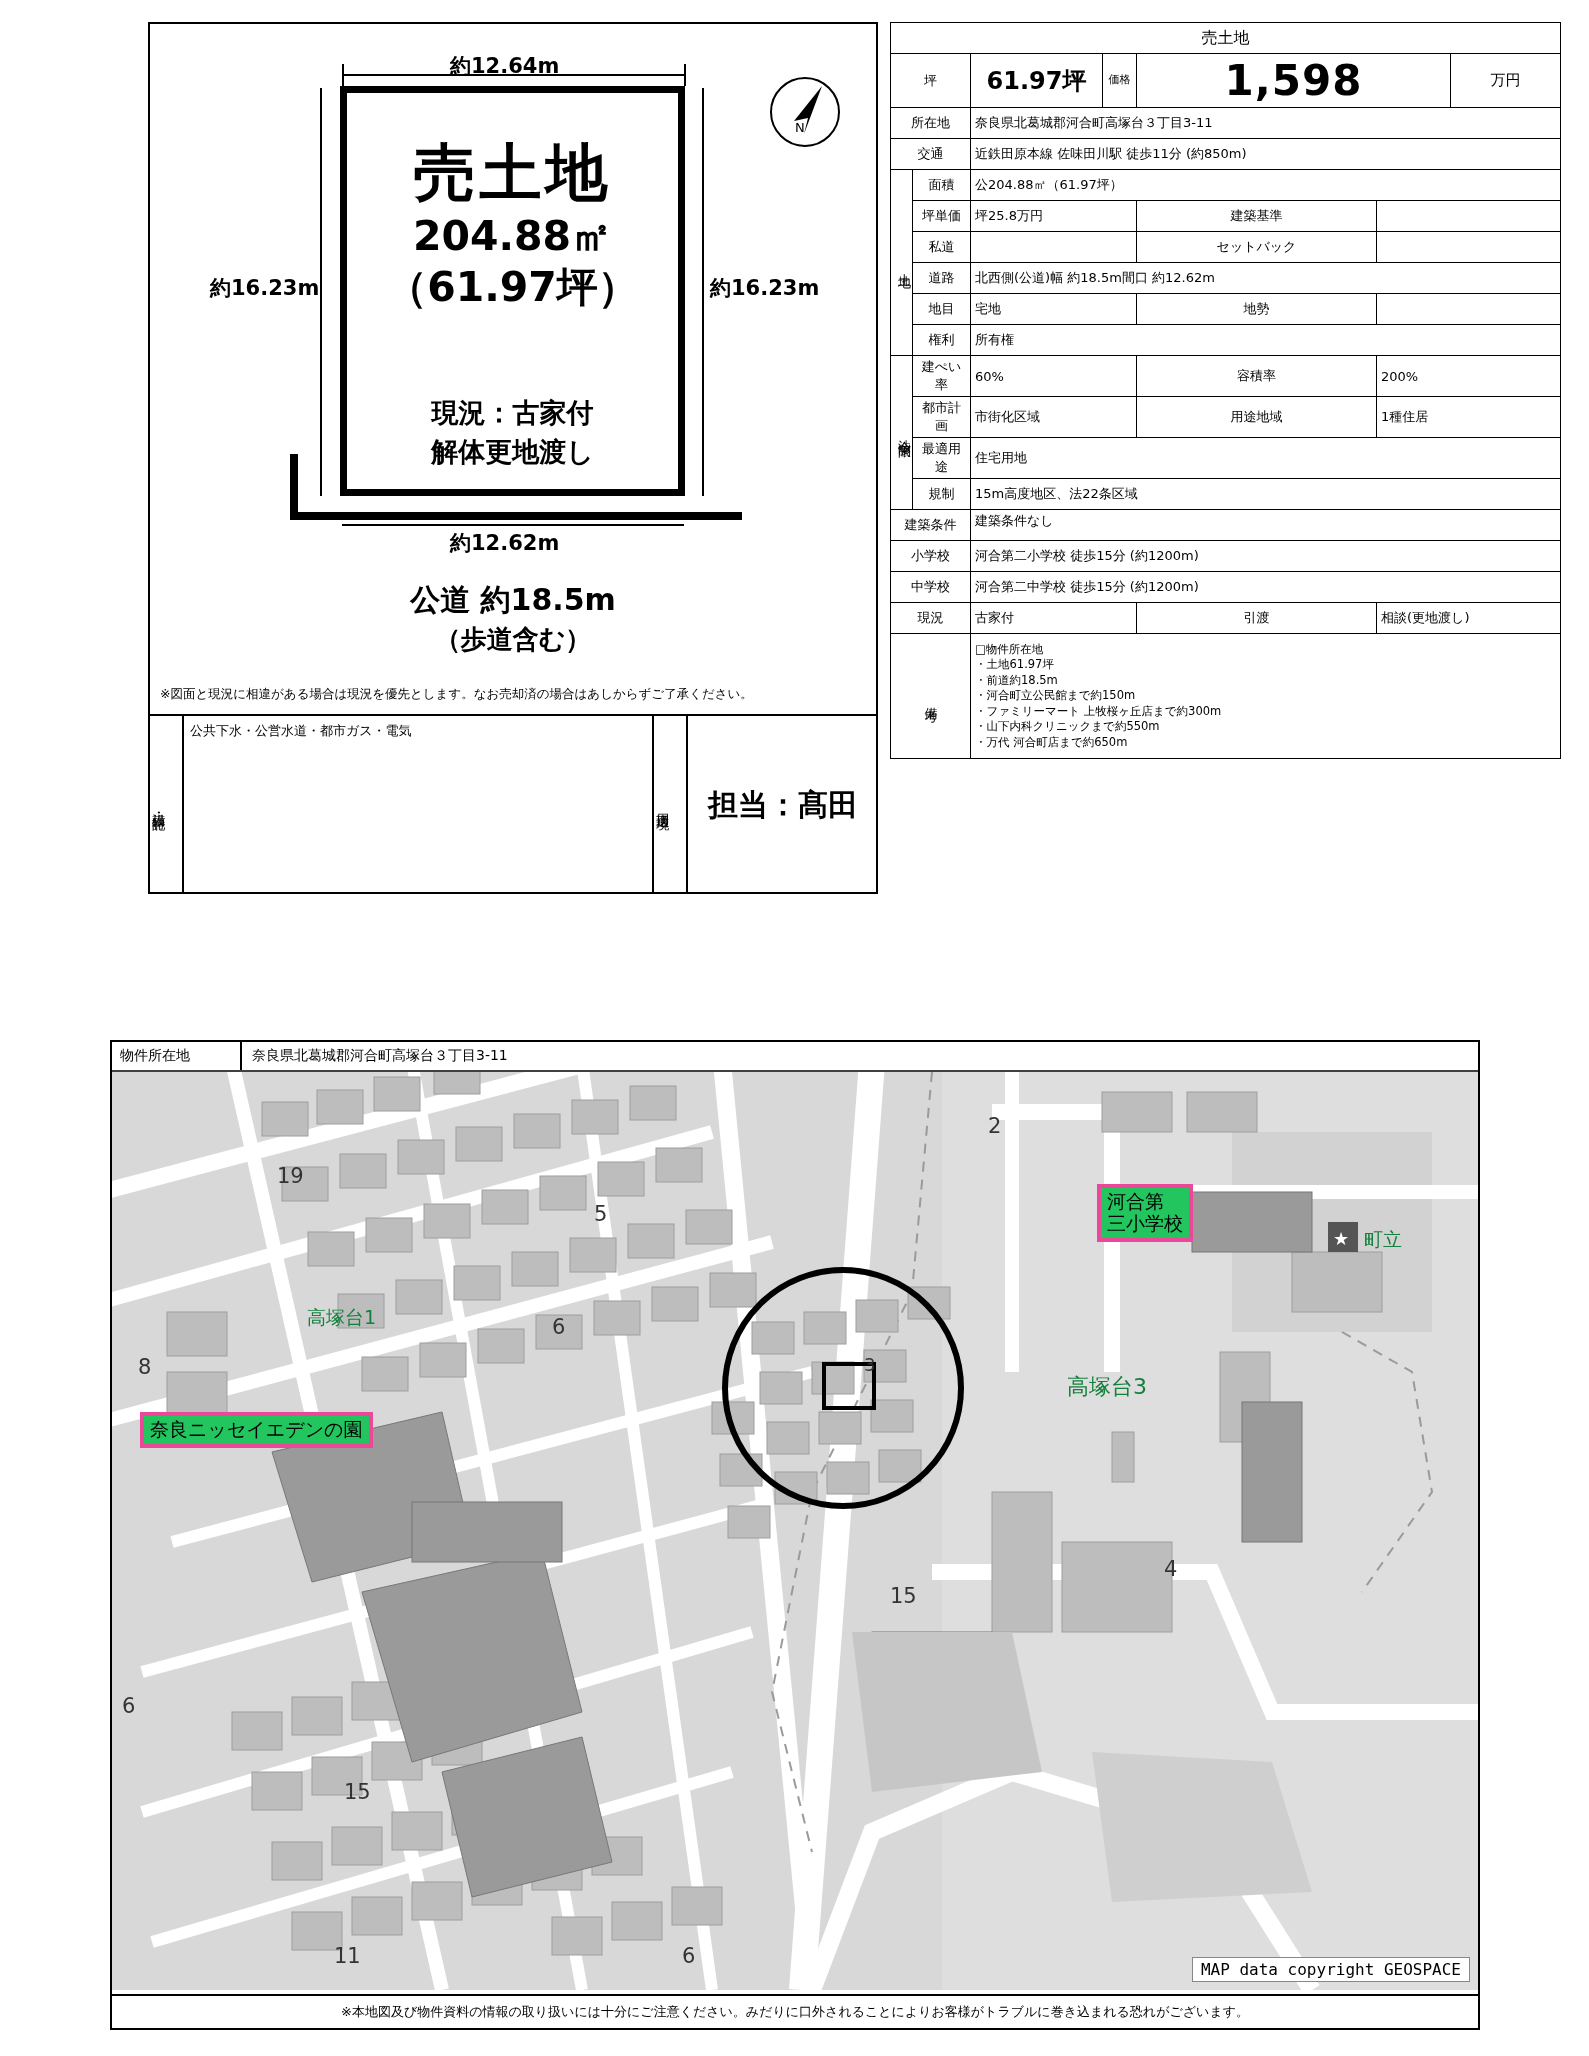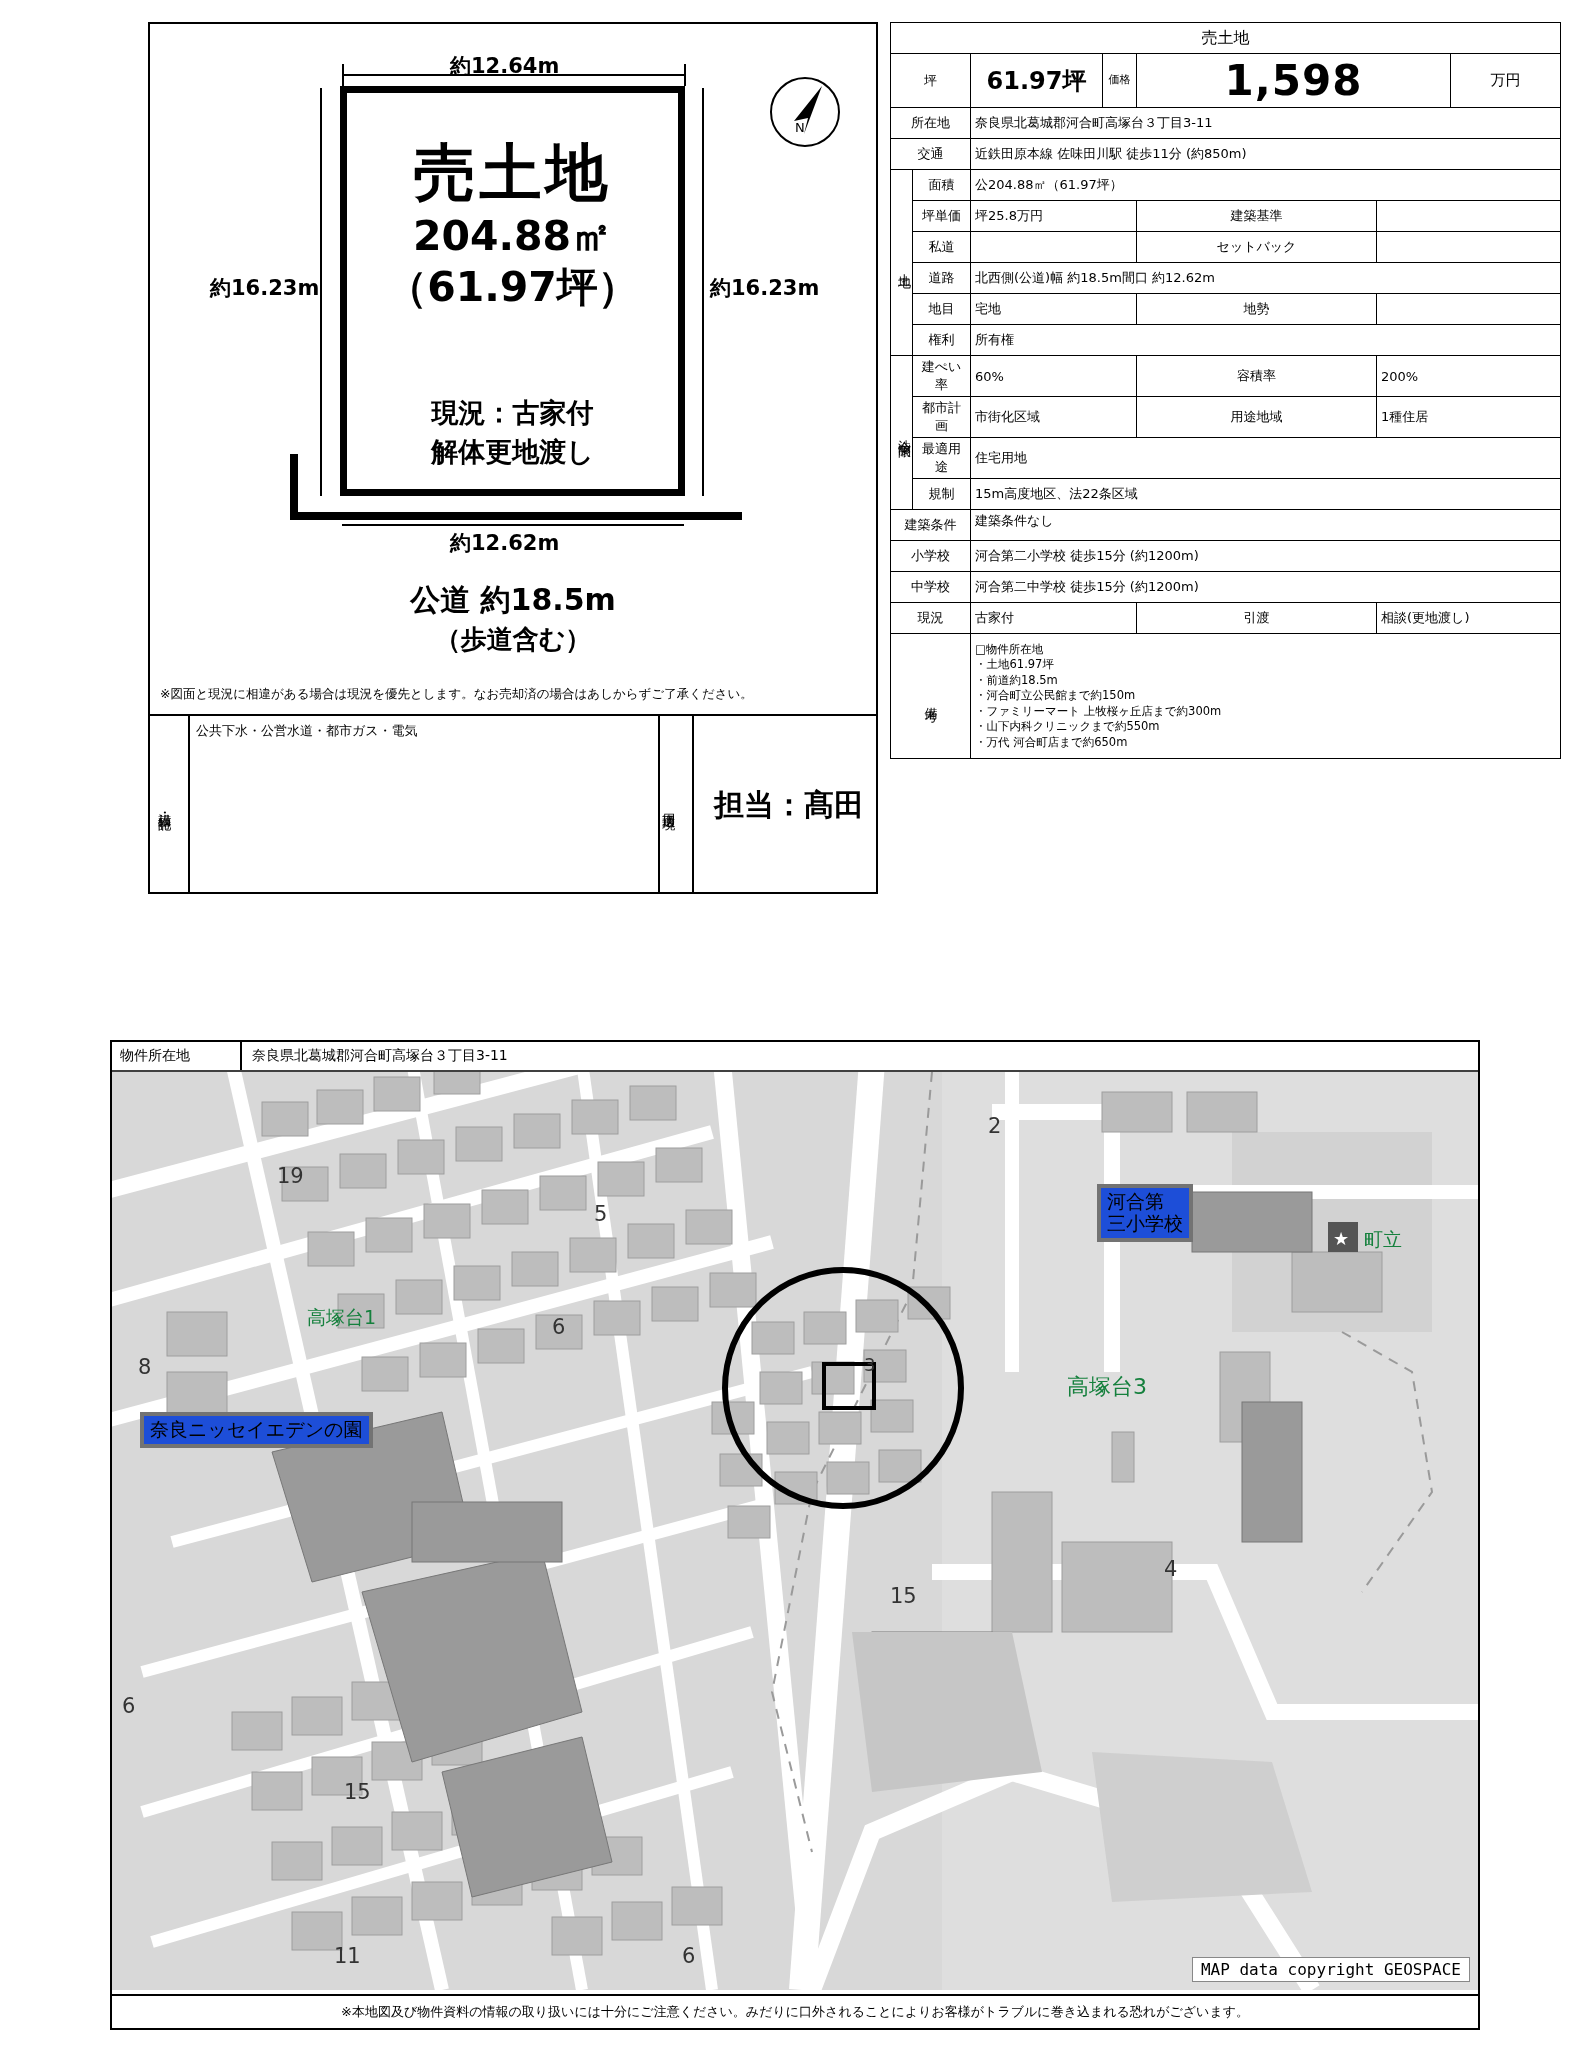--- a/index.html
+++ b/index.html
@@ -161,21 +161,21 @@
     position: absolute;
     left: 0;
     top: 690px;
     width: 100%;
     height: 2px;
     background: #000;
   }
   
   .band {
     position: absolute;
-    left: 6px;
+    left: 0;
     top: 692px;
     width: 100%;
     height: 178px;
   }
   .band-cell {
     position: absolute;
     box-sizing: border-box;
     border-right: 2px solid #000;
     height: 178px;
     top: 0;
@@ -345,22 +345,22 @@
     white-space: nowrap;
   }
   .map-num {
     position: absolute;
     font-family: "DejaVu Sans", sans-serif;
     font-size: 21px;
     color: #333;
   }
   .box-label {
     position: absolute;
-    background: #1d4ed8;
-    border: 4px solid #737373;
+    background: #22c55e;
+    border: 4px solid #ec4899;
     font-family: "DejaVu Sans", sans-serif;
     font-size: 19px;
     padding: 3px 6px;
     line-height: 1.15;
     white-space: nowrap;
   }
   .highlight-circle {
     position: absolute;
     border: 6px solid #000;
     border-radius: 50%;

